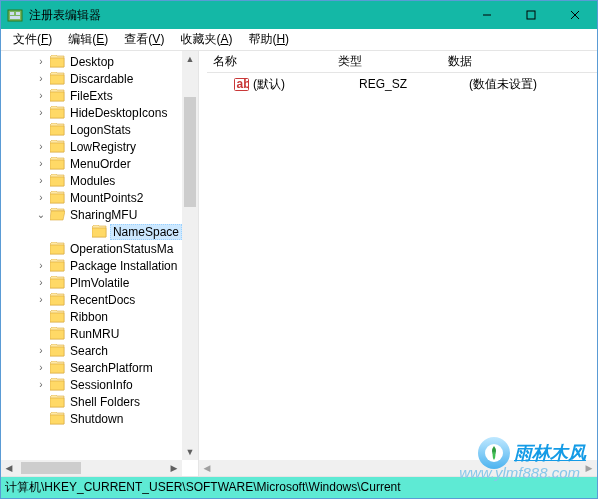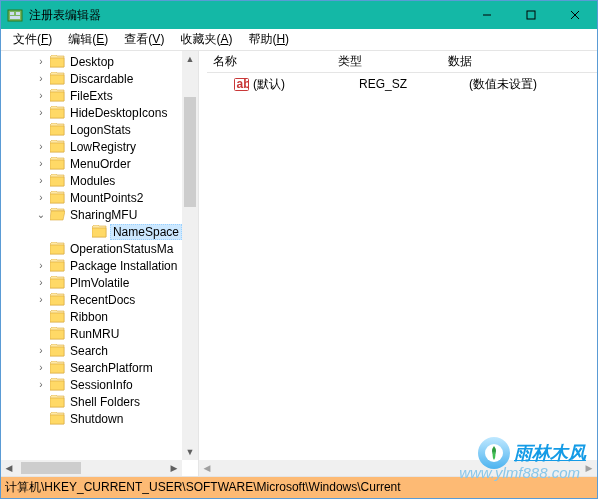--- a/index.html
+++ b/index.html
@@ -42,21 +42,21 @@
 .list-body { padding-top: 2px; }
 .list-row { display: flex; align-items: center; height: 18px; }
 .cell { padding-left: 6px; display: flex; align-items: center; }
 .cell.name { width: 125px; margin-left: 29px; }
 .cell.type { width: 110px; }
 .cell.data { flex: 1; }
 .reg-icon { width: 15px; height: 15px; margin-right: 4px; flex-shrink: 0; }
 .right-hscroll { position: absolute; left: 0; bottom: 0; right: 0; height: 16px; background: #f0f0f0; display: flex; }
 .right-hscroll .arrow { width: 16px; display: flex; align-items: center; justify-content: center; font-size: 9px; color: #a0a0a0; }
 .right-hscroll .track { flex: 1; }
-.statusbar { height: 22px; border-top: 1px solid #e5e5e5; display: flex; align-items: center; padding-left: 4px; background: #fdba74; font-size: 12px; overflow: hidden; white-space: nowrap; }
+.statusbar { height: 22px; border-top: 1px solid #e5e5e5; display: flex; align-items: center; padding-left: 4px; background: #5eead4; font-size: 12px; overflow: hidden; white-space: nowrap; }
 .watermark { position: absolute; right: 14px; bottom: 32px; display: flex; align-items: center; gap: 4px; pointer-events: none; }
 .wm-logo { width: 32px; height: 32px; border-radius: 50%; background: linear-gradient(#bfe8ff,#4db3ef); display: flex; align-items: center; justify-content: center; }
 .wm-text { color: #149be6; font-weight: 700; font-size: 18px; font-style: italic; text-decoration: underline; }
 .wm-url { position: absolute; right: 20px; bottom: 20px; color: #88c7ea; font-size: 15px; font-style: italic; pointer-events: none; }
 </style>
 </head>
 <body>
 
 <div class="window">
   <div class="titlebar">

